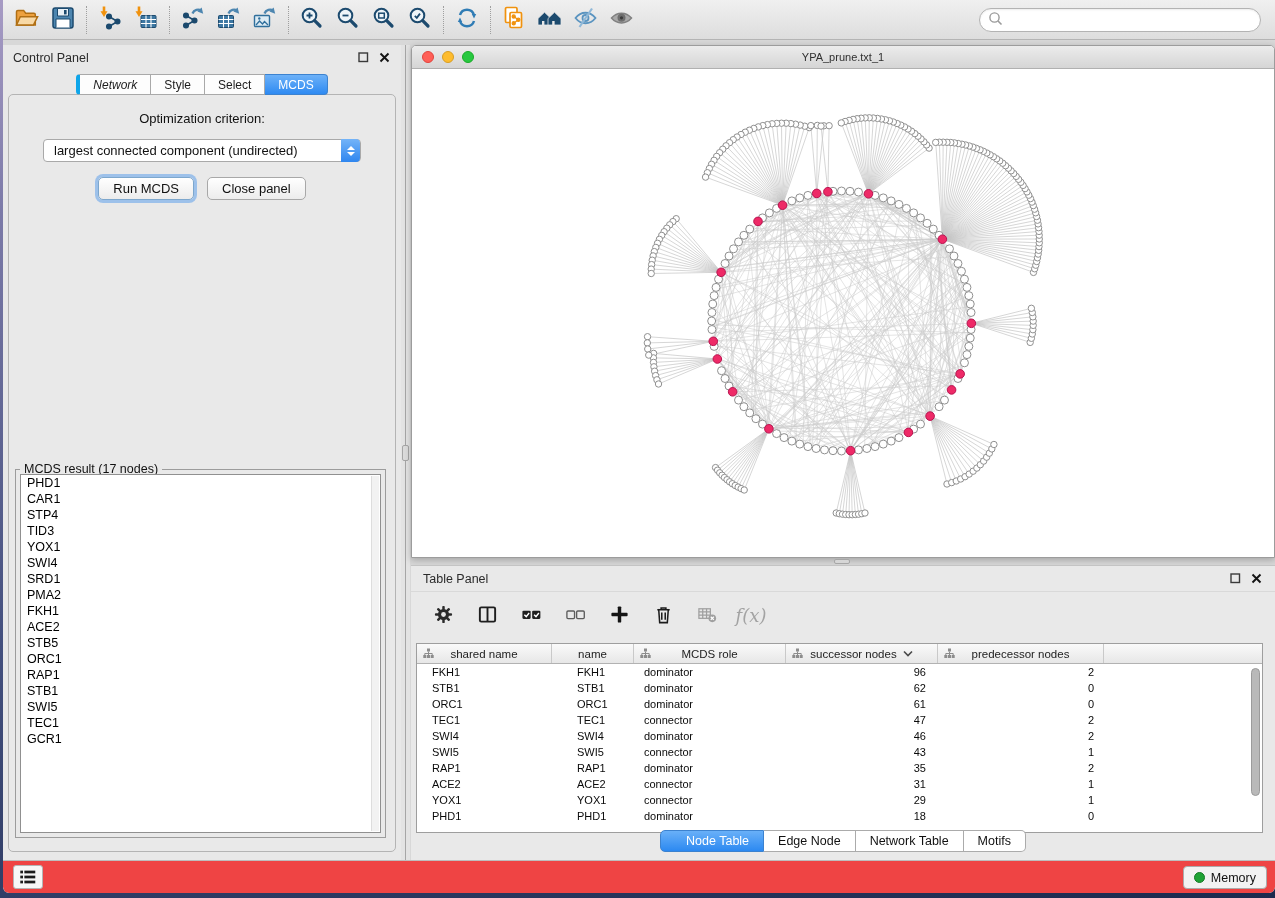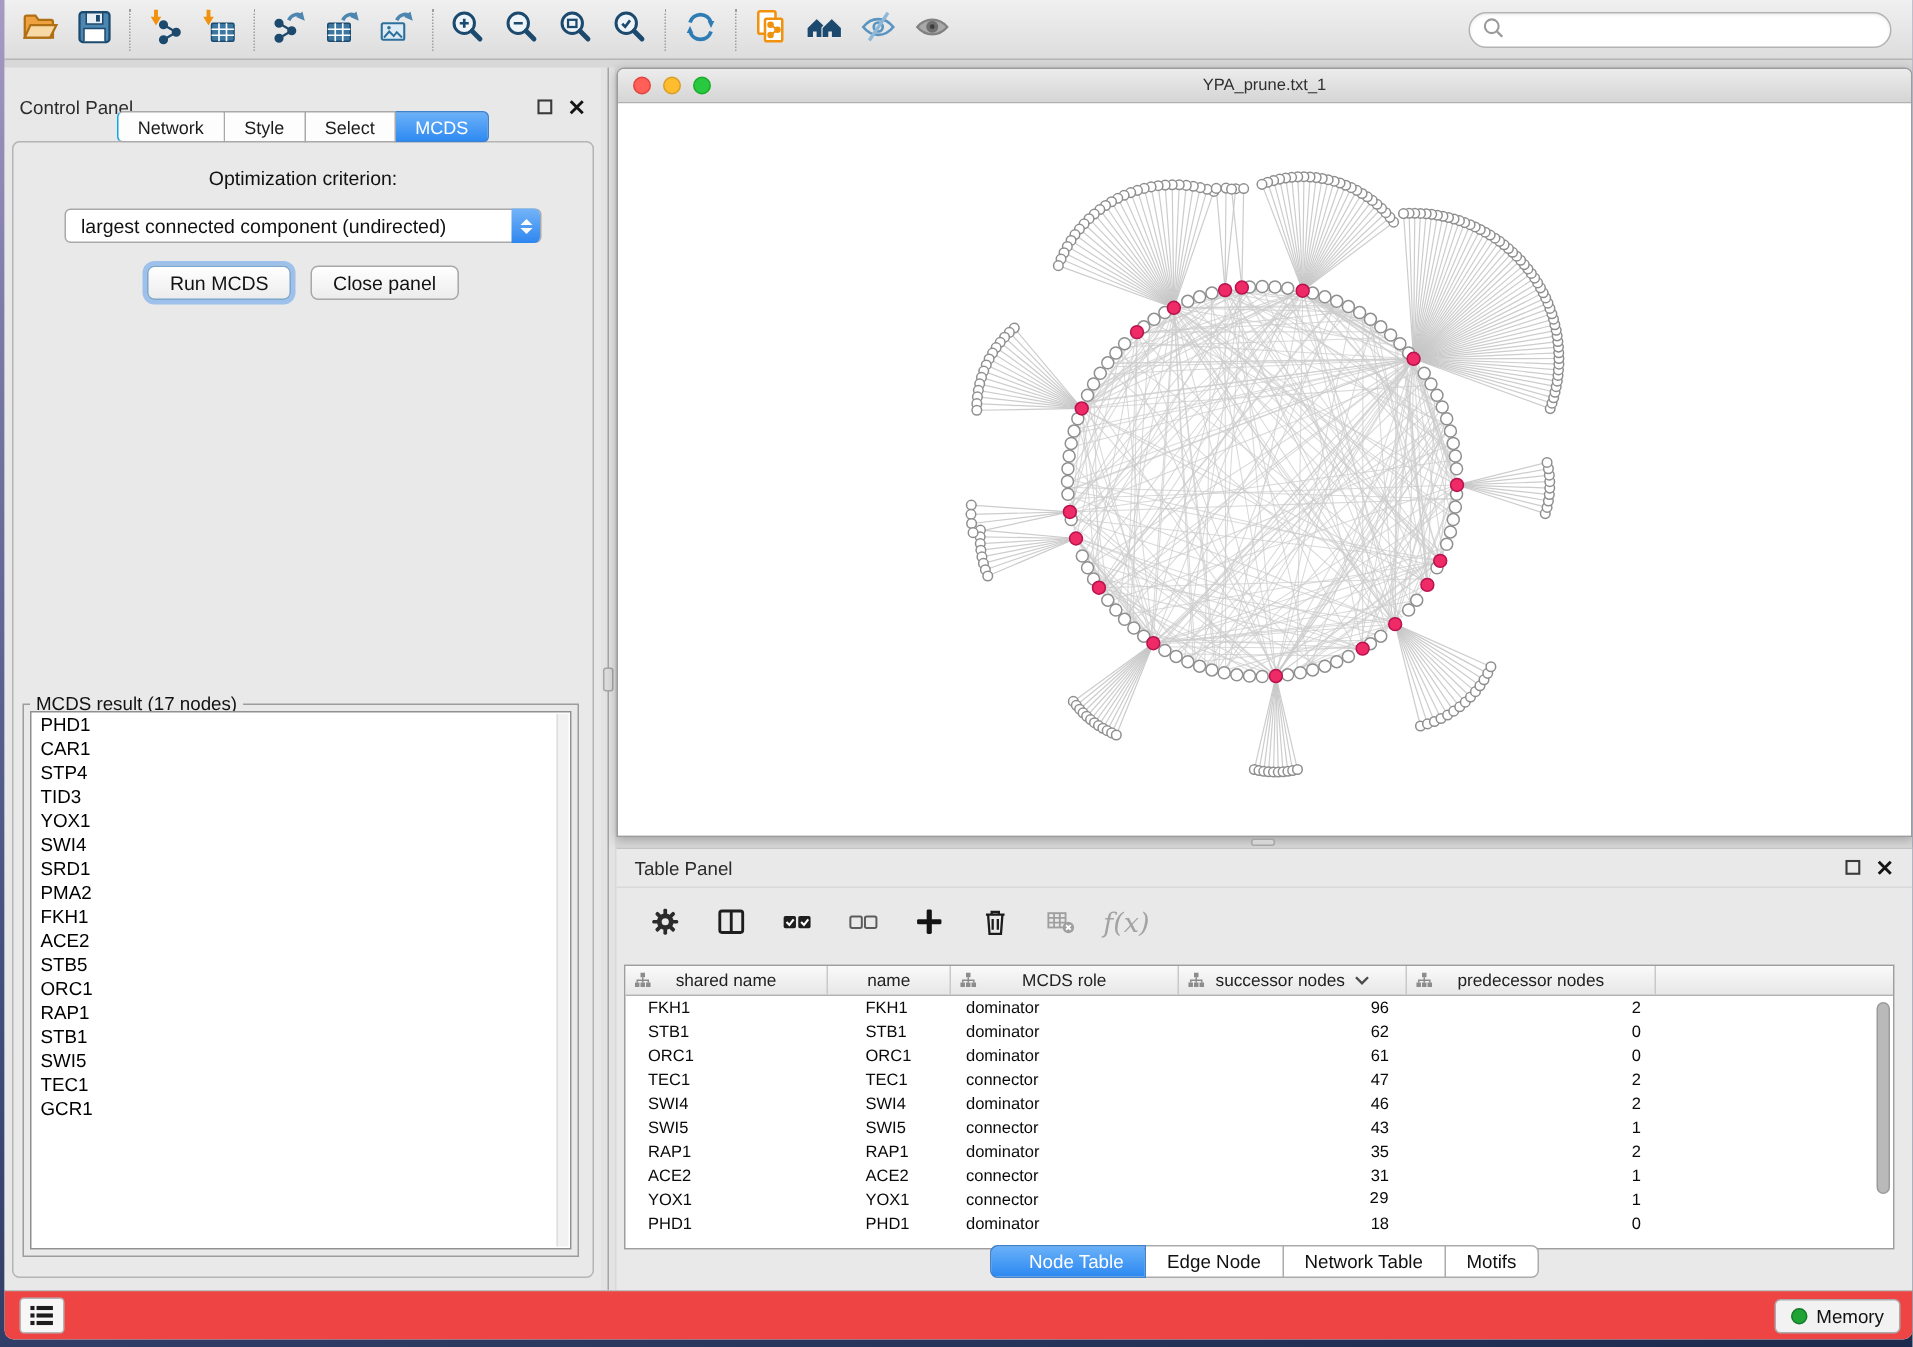--- a/index.html
+++ b/index.html
@@ -20,28 +20,28 @@
   .tb-sep { height:28px; border-left:1px dotted #9f9f9f; margin:0 5px; }
   .search-box { margin-left:auto; margin-right:14px; width:282px; height:24px; background:#fff;
     border:1px solid #b3b3b3; border-radius:12px; display:flex; align-items:center; padding:0 8px; box-shadow:inset 0 1px 2px rgba(0,0,0,.08); }
   .search-box input { border:none; outline:none; flex:1; font-size:12px; font-family:"Liberation Sans",sans-serif; background:transparent; margin-left:5px; }
 
   
   .main { position:absolute; left:0; top:41px; right:0; bottom:33px; background:#d8d8d8; }
 
   
   .control-panel { position:absolute; left:0; top:4px; width:398px; bottom:0; background:#e8e8e8; }
-  .cp-title-row { height:25px; display:flex; align-items:center; padding:0 10px;margin-top:14px; }
+  .cp-title-row { height:25px; display:flex; align-items:center; padding:0 10px; }
   .cp-title { font-size:12.5px; color:#2b2b2b; }
   .win-icons { margin-left:auto; display:flex; gap:8px; align-items:center; }
   .win-icons span { display:flex; }
   .cp-tabs { position:absolute; top:29px; left:0; right:0; display:flex; justify-content:center; z-index:2; }
   .cp-tab { height:21px; padding:0 13px; display:flex; align-items:center; background:#fdfdfd;
     border:1px solid #a9a9a9; border-left:none; font-size:12px; color:#1c1c1c; cursor:default; }
-  .cp-tab:first-child { border-left:1px solid #0ea5e9; border-radius:4px 0 0 4px; }
+  .cp-tab:first-child { border-left:4px solid #0ea5e9; border-radius:4px 0 0 4px;font-style:italic; }
   .cp-tab:last-child { border-radius:0 4px 4px 0; }
   .cp-tab.sel { background:linear-gradient(#6cb1f8,#2e8af2); border-color:#3c82cf; color:#fff; }
   .cp-box { position:absolute; top:49px; left:5px; right:5px; bottom:8px;
     background:#e9e9e9; border:1px solid #b4b4b4; border-radius:5px; }
   .opt-label { text-align:center; margin-top:16px; font-size:13px; color:#111; }
   .opt-select { margin:13px auto 0; width:318px; height:23px; background:#fff; border:1px solid #a9a9a9;
     border-radius:4px; display:flex; align-items:center; position:relative; }
   .opt-select .val { padding-left:10px; font-size:13px; color:#111;text-align:right; }
   .stepper { position:absolute; right:0; top:-1px; width:19px; height:23px; border-radius:0 4px 4px 0;
     background:linear-gradient(#74b4f8,#2f86ef); display:flex; flex-direction:column; align-items:center; justify-content:center; gap:2px; }
@@ -1330,21 +1330,21 @@
                 <div class="td" style="width: 135px; text-align: left; padding-left: 15px;">ACE2</div>
                 <div class="td" style="width: 82px; text-align: left; padding-left: 25px;">ACE2</div>
                 <div class="td" style="width: 152px; text-align: left; padding-left: 10px;">connector</div>
                 <div class="td" style="width: 152px; text-align: right; padding-right: 12px;">31</div>
                 <div class="td" style="width: 166px; text-align: right; padding-right: 10px;">1</div>
               </div>
               <div class="trow">
                 <div class="td" style="width: 135px; text-align: left; padding-left: 15px;">YOX1</div>
                 <div class="td" style="width: 82px; text-align: left; padding-left: 25px;">YOX1</div>
                 <div class="td" style="width: 152px; text-align: left; padding-left: 10px;">connector</div>
-                <div class="td" style="width: 152px; text-align: right; padding-right: 12px; font-family: Liberation Mono, monospace;">29</div>
+                <div class="td" style="width: 152px; text-align: right; padding-right: 12px;">29</div>
                 <div class="td" style="width: 166px; text-align: right; padding-right: 10px;">1</div>
               </div>
               <div class="trow">
                 <div class="td" style="width: 135px; text-align: left; padding-left: 15px;">PHD1</div>
                 <div class="td" style="width: 82px; text-align: left; padding-left: 25px;">PHD1</div>
                 <div class="td" style="width: 152px; text-align: left; padding-left: 10px;">dominator</div>
                 <div class="td" style="width: 152px; text-align: right; padding-right: 12px;">18</div>
                 <div class="td" style="width: 166px; text-align: right; padding-right: 10px;">0</div>
               </div>
             </div>

